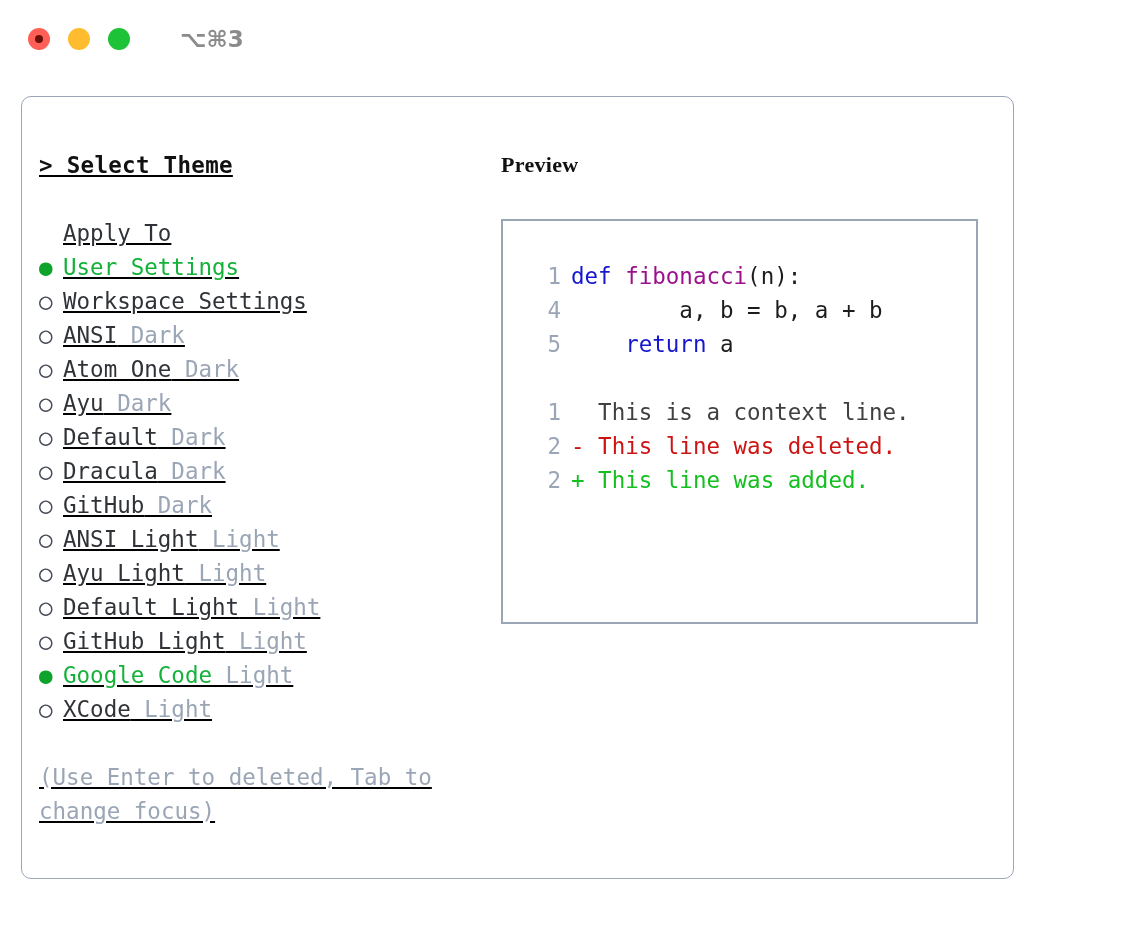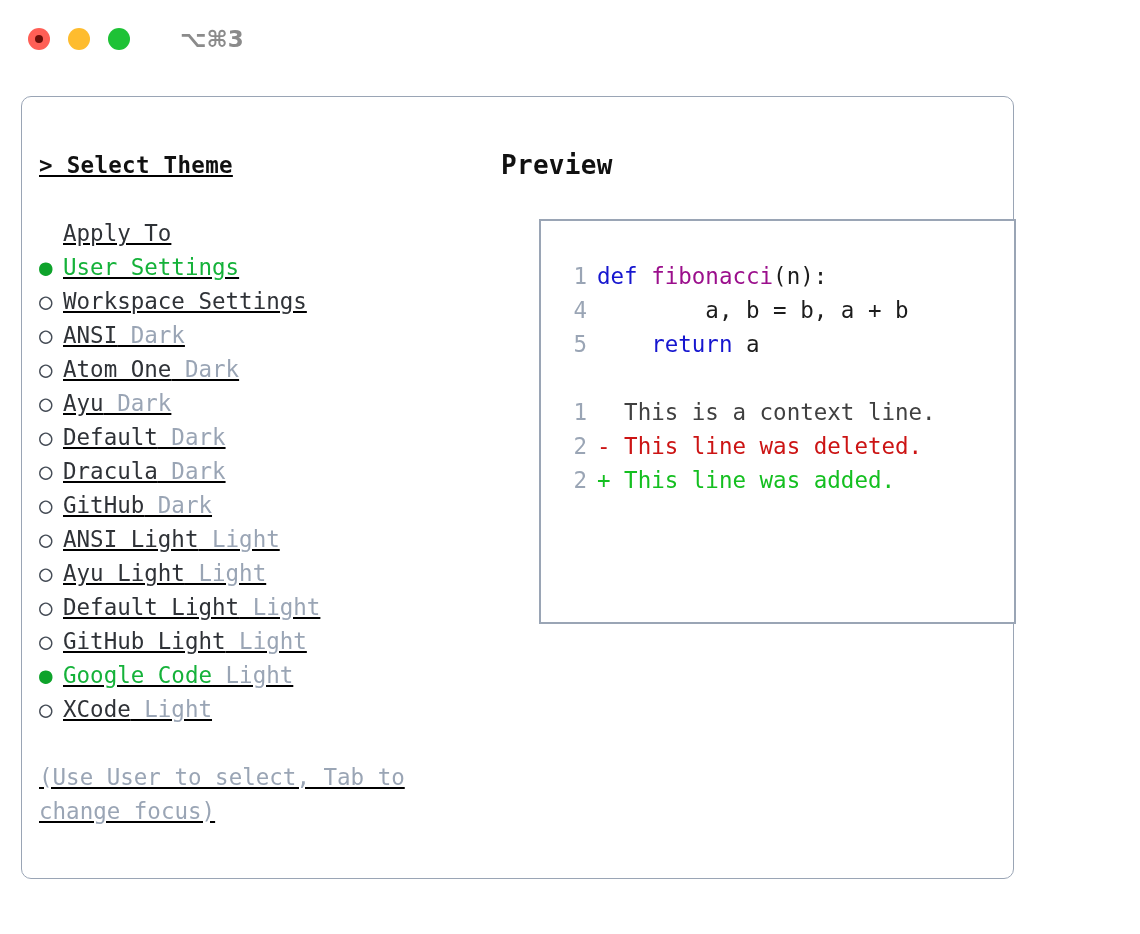--- a/index.html
+++ b/index.html
@@ -130,34 +130,34 @@
   }
 
   
   #preview-column {
     position: absolute;
     left: 479px;
     top: 51px;
     width: 500px;
   }
   #preview-title {
-    font-size: 26px;
+    font-size: 22px;
     font-weight: 700;
     color: #111111;
     line-height: 34px;
     letter-spacing: 0.3px;
+    font-family: Liberation Serif, serif;
   }
   #preview-box {
     margin-top: 37px;
     width: 477px;
     height: 405px;
     border: 2px solid #9aa5b5;
     background: #ffffff;
-    padding: 38px 0 0 18px;
-    margin-left: 38px;
+    padding: 38px 0 0 30px;
   }
 
   .code-line {
     font-size: 22.5px;
     line-height: 34px;
     white-space: pre;
   }
   .ln {
     display: inline-block;
     width: 28px;
@@ -212,21 +212,21 @@
           <div class="row"><span class="bullet">○</span><span class="theme-name">Dracula</span><span class="theme-kind"> Dark</span></div>
           <div class="row"><span class="bullet">○</span><span class="theme-name">GitHub</span><span class="theme-kind"> Dark</span></div>
           <div class="row"><span class="bullet">○</span><span class="theme-name">ANSI Light</span><span class="theme-kind"> Light</span></div>
           <div class="row"><span class="bullet">○</span><span class="theme-name">Ayu Light</span><span class="theme-kind"> Light</span></div>
           <div class="row"><span class="bullet">○</span><span class="theme-name">Default Light</span><span class="theme-kind"> Light</span></div>
           <div class="row"><span class="bullet">○</span><span class="theme-name">GitHub Light</span><span class="theme-kind"> Light</span></div>
           <div class="row"><span class="bullet filled">●</span><span class="theme-name selected">Google Code</span><span class="theme-kind"> Light</span></div>
           <div class="row"><span class="bullet">○</span><span class="theme-name">XCode</span><span class="theme-kind"> Light</span></div>
         </div>
 
-      <div id="hint">(Use User to select, Tab to change focus)</div>
+      <div id="hint">(Use Enter to deleted, Tab to change focus)</div>
     </div>
 
     <div id="preview-column">
       <div id="preview-title">Preview</div>
 
       <div id="preview-box">
         <div id="code-block">
             <div class="code-line"><span class="ln">1</span><span class="tok-kw">def</span><span class="tok-txt"> </span><span class="tok-fn">fibonacci</span><span class="tok-txt">(n):</span></div>
             <div class="code-line"><span class="ln">4</span><span class="tok-txt">        a, b = b, a + b</span></div>
             <div class="code-line"><span class="ln">5</span><span class="tok-txt">    </span><span class="tok-kw">return</span><span class="tok-txt"> a</span></div>

